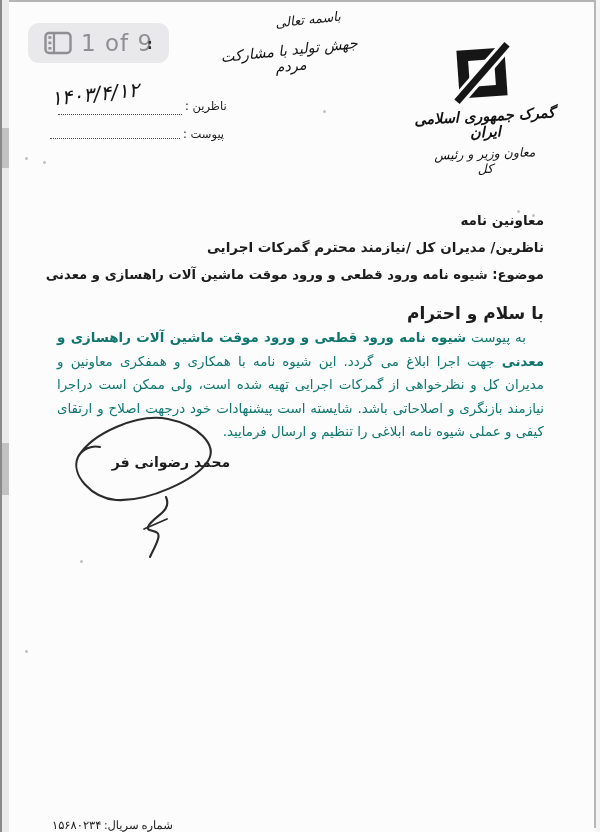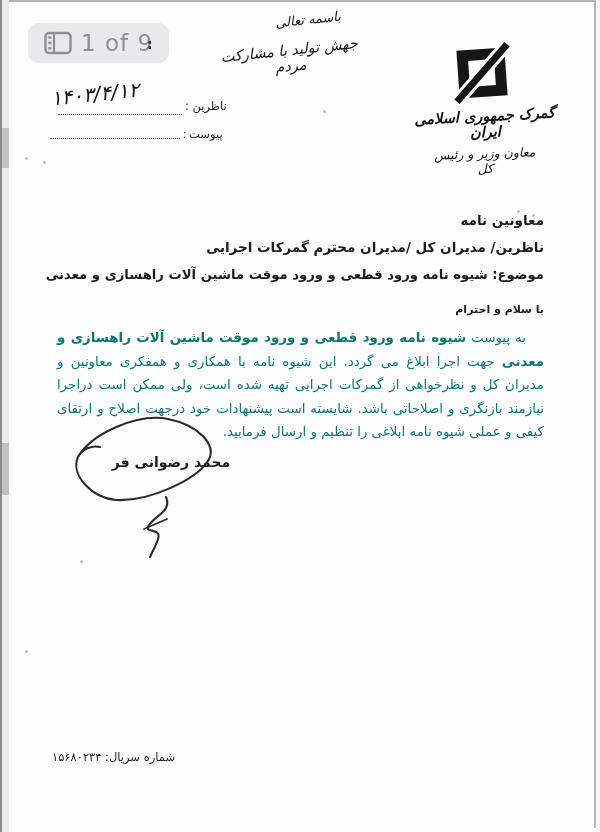--- a/index.html
+++ b/index.html
@@ -34,47 +34,47 @@
   .hand{font-style:italic;}
   .b{font-weight:bold;}
 
   .stray-mark{left:147px;top:36px;font-size:14px;color:#333;font-weight:bold;}
 
   .date-value{left:40px;top:82px;width:110px;direction:ltr;text-align:center;
     font-size:20px;font-style:italic;letter-spacing:2px;transform:rotate(-6deg);color:#161616;}
   .date-dots{left:58px;top:100px;width:124px;height:14px;border-bottom:1.6px dotted #4a4a4a;}
   .date-label{left:185px;top:99px;font-size:11.5px;}
   .attach-dots{left:50px;top:124px;width:130px;height:14px;border-bottom:1.6px dotted #4a4a4a;}
-  .attach-label{left:183px;top:127px;font-size:11.5px;font-family:Liberation Serif, serif;}
+  .attach-label{left:183px;top:127px;font-size:11.5px;}
 
   .bismillah{left:258px;top:12px;width:100px;text-align:center;font-size:13px;
     font-style:italic;font-weight:500;transform:rotate(-6deg);color:#141414;}
   .slogan{left:210px;top:42px;width:160px;text-align:center;font-size:14.5px;
     font-style:italic;font-weight:500;transform:rotate(-6deg);color:#141414;}
 
   .logo{left:450px;top:41px;}
   .org-name{left:412px;top:108px;width:146px;text-align:center;font-size:14.5px;
     font-style:italic;font-weight:bold;transform:rotate(-3deg);color:#121212;}
   .org-role{left:428px;top:146px;width:114px;text-align:center;font-size:12.5px;
     font-style:italic;font-weight:500;transform:rotate(-2deg);color:#121212;}
 
   .recipient1{right:56px;top:212px;font-size:13.5px;}
   .recipient2{right:56px;top:239px;font-size:13.5px;}
   .subject{right:56px;top:267px;font-size:13.2px;}
-  .salutation{right:56px;top:303px;font-size:11px;}
+  .salutation{right:56px;top:303px;font-size:17px;}
 
   .body-par{
     right:56px;left:57px;top:326px;font-size:13.4px;line-height:23.6px;
     text-align:justify;text-align-last:right;text-indent:18px;color:#0f766e;
   }
 
   .sig-name{left:106px;top:454px;width:130px;font-size:14px;text-align:center;}
   .sig-svg{left:66px;top:413px;pointer-events:none;}
 
-  .serial{left:52px;top:750px;font-size:11.5px;letter-spacing:.3px;}
+  .serial{left:52px;top:818px;font-size:11.5px;letter-spacing:.3px;font-family:Liberation Serif, serif;}
 
   .speck{position:absolute;width:3px;height:3px;border-radius:50%;background:#8f8f8f;opacity:.55;}
 </style>
 </head>
 <body>
 
 <div class="stage">
 
   <div class="edge-top"></div>
   <div class="edge-left-dark"></div>
@@ -115,21 +115,21 @@
         <rect x="19" y="19" width="26" height="26" fill="#fcfcfc"></rect>
         <line x1="2" y1="62" x2="62" y2="2" stroke="#fcfcfc" stroke-width="13"></line>
         <line x1="5" y1="59" x2="59" y2="5" stroke="#161616" stroke-width="7"></line>
       </g>
     </svg>
   </div>
   <div class="abs fa org-name">گمرک جمهوری اسلامی ایران</div>
   <div class="abs fa org-role">معاون وزیر و رئیس کل</div>
 
   <div class="abs fa b recipient1">معاونین نامه</div>
-  <div class="abs fa b recipient2">ناظرین/ مدیران کل /مدیران محترم گمرکات اجرایی</div>
+  <div class="abs fa b recipient2">ناظرین/ مدیران کل /نیازمند محترم گمرکات اجرایی</div>
   <div class="abs fa b subject">موضوع: شیوه نامه ورود قطعی و ورود موقت ماشین آلات راهسازی و معدنی</div>
 
   <div class="abs fa b salutation">با سلام و احترام</div>
   <div class="abs fa body-par"><span>به پیوست </span><span class="b">شیوه نامه ورود قطعی و ورود موقت ماشین آلات راهسازی و معدنی</span><span> جهت اجرا ابلاغ می گردد. این شیوه نامه با همکاری و همفکری معاونین و مدیران کل و نظرخواهی از گمرکات اجرایی تهیه شده است، ولی ممکن است دراجرا نیازمند بازنگری و اصلاحاتی باشد. شایسته است پیشنهادات خود درجهت اصلاح و ارتقای کیفی و عملی شیوه نامه ابلاغی را تنظیم و ارسال فرمایید.</span></div>
 
   <div class="abs fa b sig-name">محمد رضوانی فر</div>
   <div class="abs sig-svg">
     <svg width="165" height="150" viewBox="0 0 165 150" fill="none">
       <path d="M 12 44 C 26 20, 72 0, 102 6 C 132 12, 152 32, 142 48 C 130 67, 82 89, 50 87 C 26 85, 4 62, 12 44 C 16 36, 26 32, 34 34" stroke="#2b2b2b" stroke-width="2.1" stroke-linecap="round"></path>
       <path d="M 100 84 C 106 98, 90 102, 83 112 C 77 121, 96 114, 92 126 C 90 133, 86 139, 84 144" stroke="#2b2b2b" stroke-width="2.1" stroke-linecap="round"></path>

